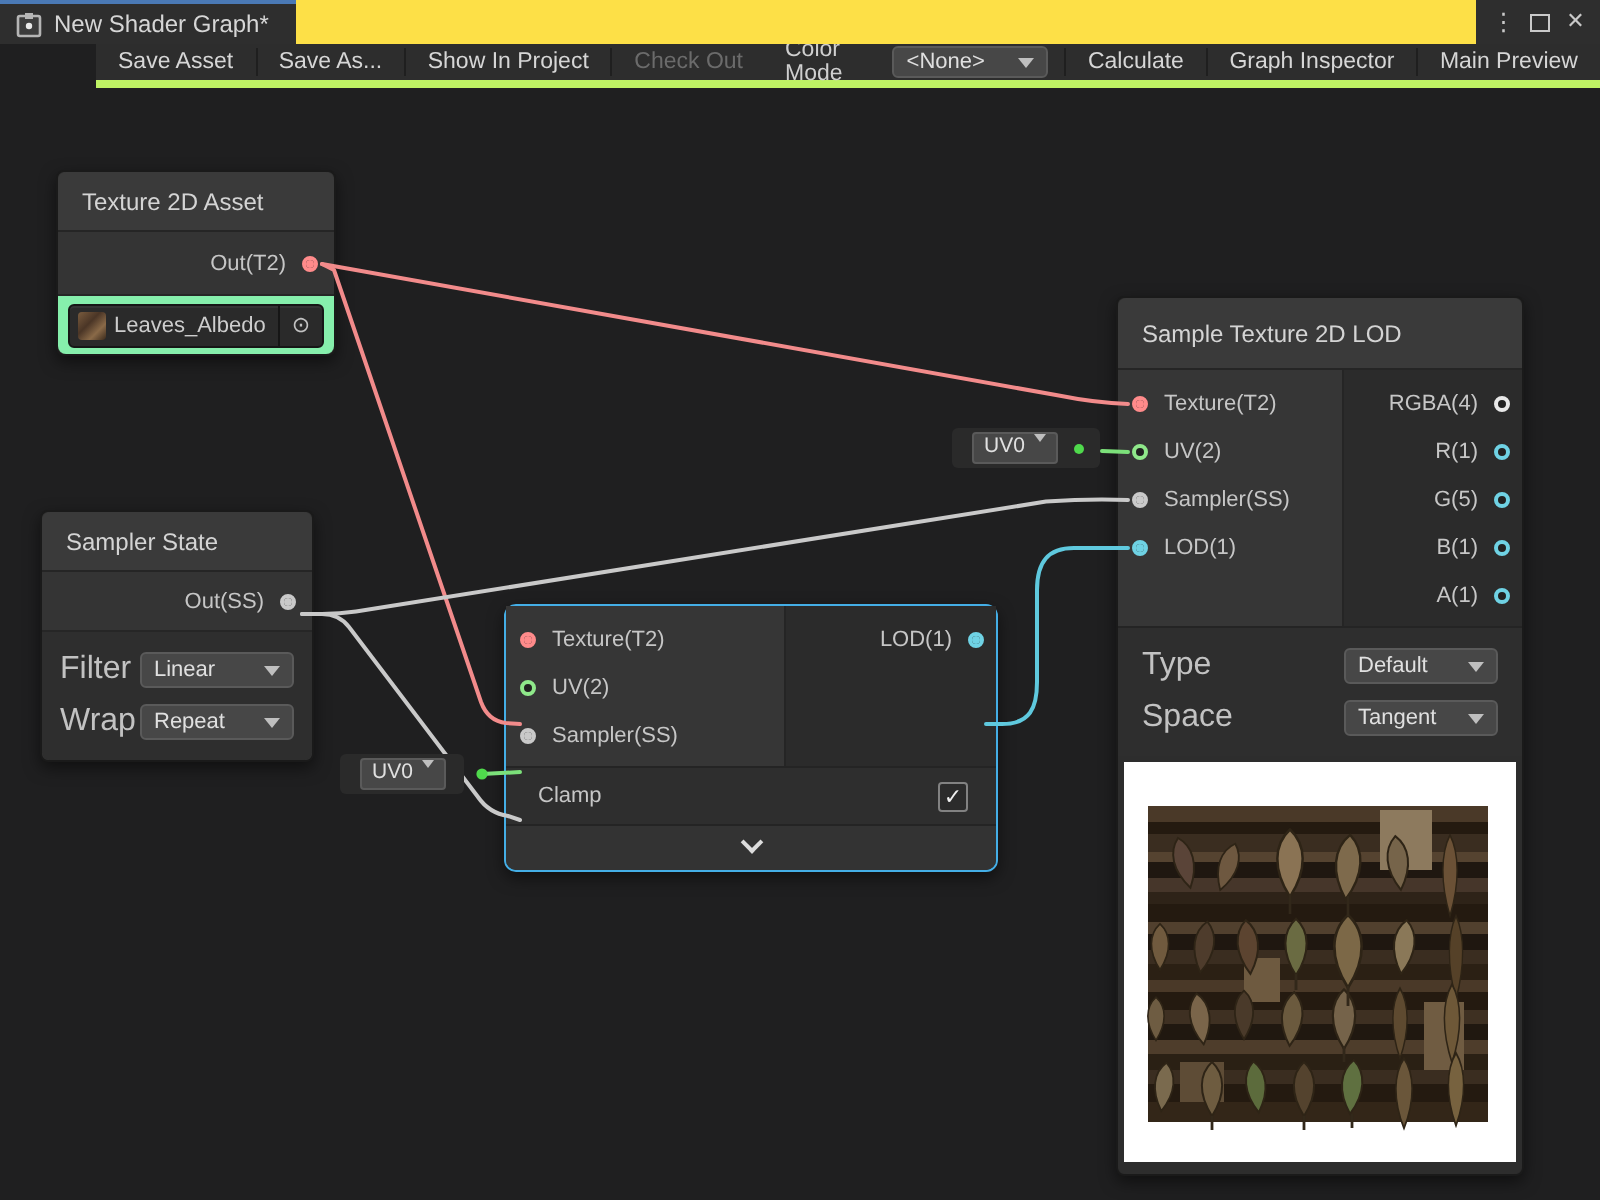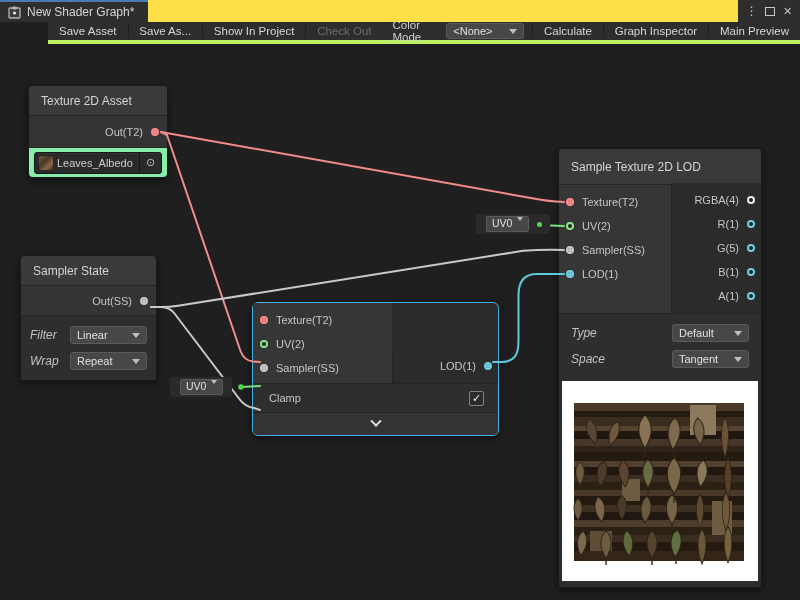--- a/index.html
+++ b/index.html
@@ -63,28 +63,28 @@
   .objname { flex:1; font-size:11px; color:#cdcdcd; white-space:nowrap; }
   .picker { width:22px; align-self:stretch; border-left:1px solid #161616;
     display:flex; align-items:center; justify-content:center; color:#c2c2c2; font-size:11px; }
 
   
   .node-sampler { left:20px; top:211px; width:137px; }
   .node-sampler .out-row { height:29px; }
   .ctrl-sec { background:#2e2e2e; border-top:1px solid #262626; border-radius:0 0 4px 4px; padding:8px 9px; }
   .ctrl-row { display:flex; align-items:center; justify-content:space-between; height:22px; margin-bottom:4px; }
   .ctrl-row:last-child { margin-bottom:0; }
-  .ctrl-label { font-size:12px; color:#c2c2c2;font-style:italic; }
+  .ctrl-label { font-size:16px; color:#c2c2c2; }
   .node-dd { width:77px; height:18px; }
 
   
   .node-calc { left:252px; top:258px; width:247px; border:1px solid #44aee6; border-radius:6px;
     background:#2b2b2b; }
   .node-calc .node-header { height:42px; border-radius:5px 5px 0 0; }
-  .ports { display:flex;align-items:flex-end; }
+  .ports { display:flex; }
   .col-in { background:#363636; padding:5px 0; }
   .col-out { background:#2b2b2b; flex:1; padding:5px 0; border-left:1px solid #252525; }
   .port-row { height:24px; display:flex; align-items:center; gap:8px; font-size:11px; color:#c6c6c6; }
   .port-row.in { padding-left:7px; }
   .port-row.out { justify-content:flex-end; padding-right:6px; }
   .node-calc .col-in { width:139px; height:80px; }
   .node-calc .ports { height:80px; }
   .clamp-row { height:29px; background:#2e2e2e; border-top:1px solid #242424;
     display:flex; align-items:center; justify-content:space-between; padding:0 14px 0 16px;
     font-size:11px; color:#c6c6c6; }

